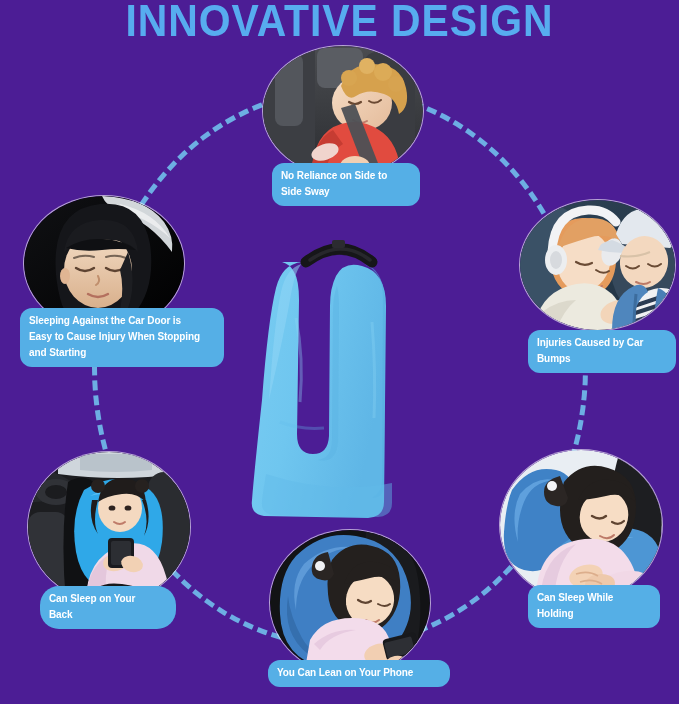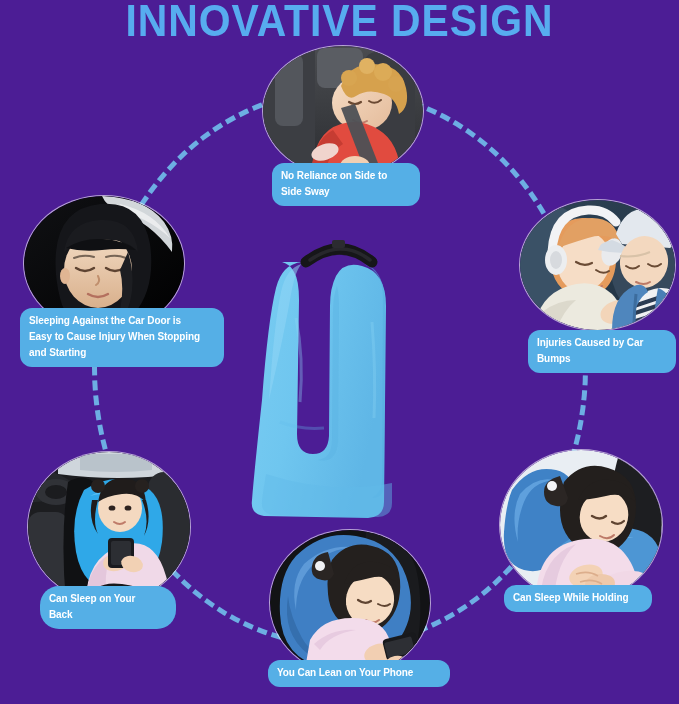--- a/index.html
+++ b/index.html
@@ -79,21 +79,21 @@
     box-sizing: border-box;
     letter-spacing: -0.1px;
   }
 
   
   #badge-top      { left: 272px; top: 163px;  width: 148px; }
   #badge-left     { left: 20px;   top: 308px;  width: 204px; }
   #badge-right    { left: 528px; top: 314px;  width: 148px; margin-top: 16px; }
   #badge-bleft    { left: 40px;  top: 586px;  width: 136px; border-radius: 19px; }
   #badge-bcenter  { left: 268px; top: 660px;  width: 182px; }
-  #badge-bright   { left: 504px; top: 585px;  width: 148px; }
+  #badge-bright   { left: 528px; top: 585px;  width: 132px; }
 
   
   #bubble-top     { left: 263px; top: 46px;   width: 160px; height: 130px; }
   #bubble-left    { left: 24px;  top: 196px;  width: 160px; height: 135px; }
   #bubble-right   { left: 520px; top: 200px;  width: 155px; height: 130px; }
   #bubble-bleft   { left: 28px;  top: 452px;  width: 162px; height: 150px; }
   #bubble-bcenter { left: 270px; top: 530px;  width: 160px; height: 145px; }
   #bubble-bright  { left: 500px; top: 450px;  width: 162px; height: 150px; }
 
   

